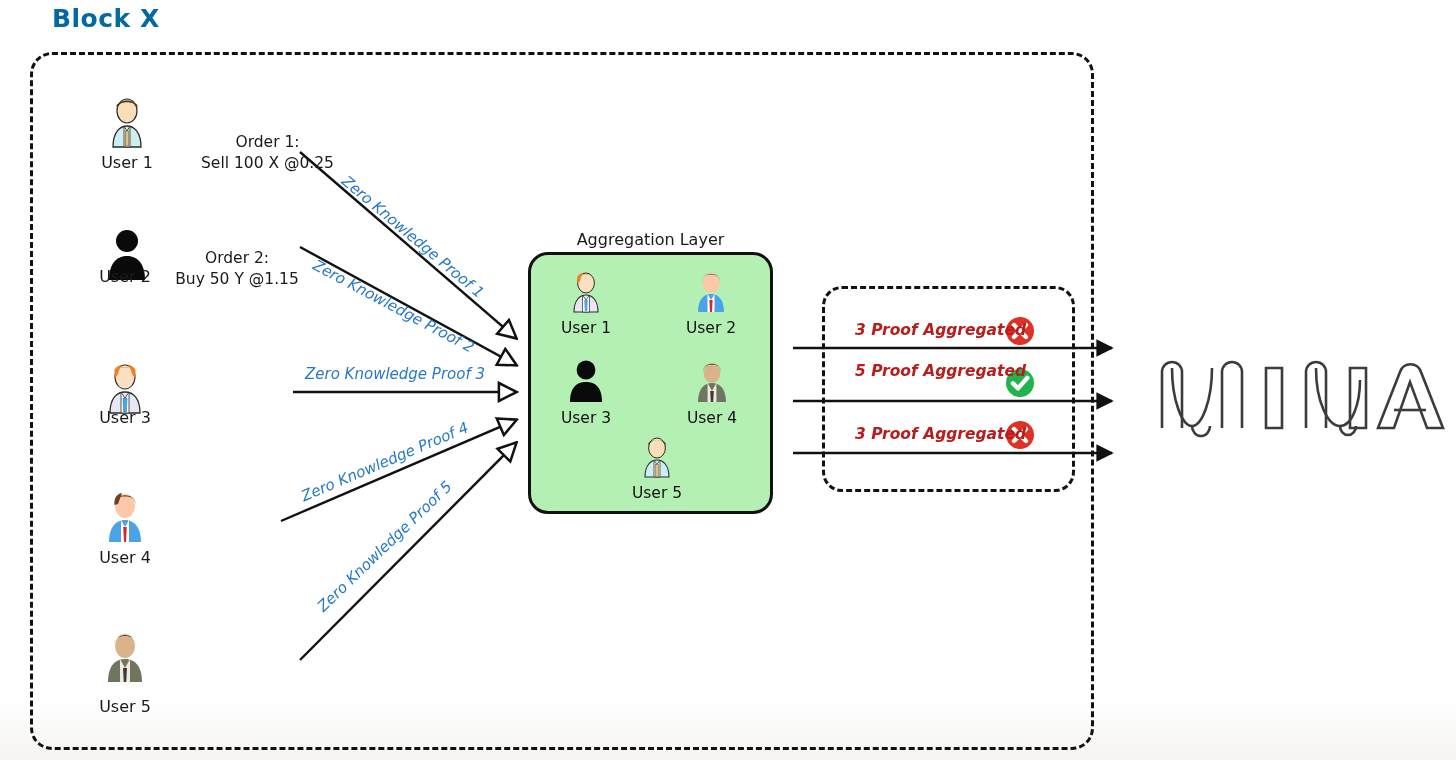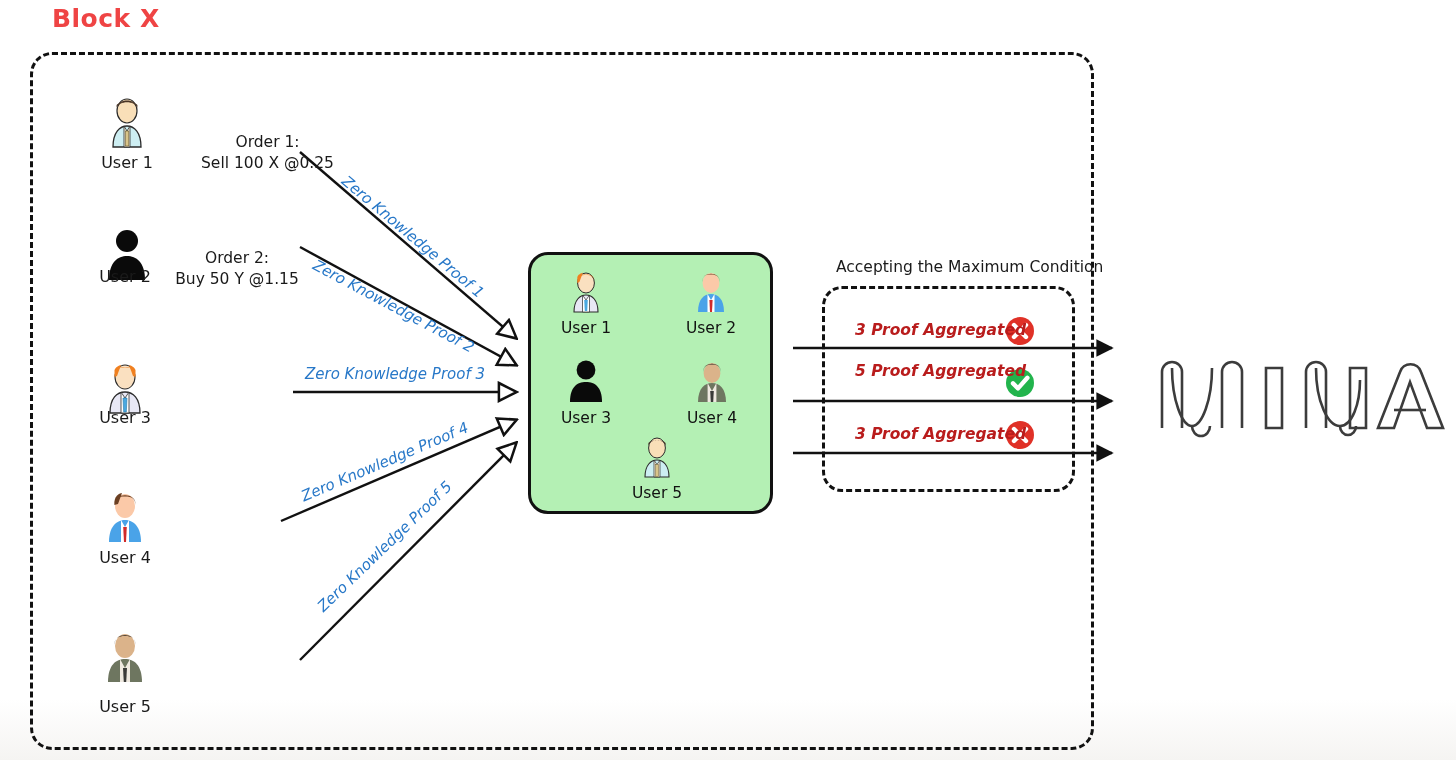--- a/index.html
+++ b/index.html
@@ -27,21 +27,21 @@
     pointer-events: none;
   }
 
   
   .block-title {
     position: absolute;
     left: 52px;
     top: 4px;
     font-size: 25px;
     font-weight: bold;
-    color: #ef4444;
+    color: #0369a1;
     letter-spacing: 0.5px;
     font-family: "DejaVu Sans", sans-serif;
   }
   .user-label {
     position: absolute;
     font-size: 16px;
     color: #1a1a1a;
     text-align: center;
     white-space: nowrap;
   }
@@ -126,22 +126,22 @@
 </head>
 <body>
 
 <div class="canvas">
 
   <div class="block-title">Block X</div>
 
   <div class="block-box"></div>
 
   <div class="agg-box"></div>
-
-  <div class="cond-title" style="left:836px; top:258px;">Accepting the Maximum Condition</div>
+  <div class="agg-title" style="left:528px; top:230px; width:245px;">Aggregation Layer</div>
+
   <div class="cond-box"></div>
 
   <svg id="svg-layer" viewBox="0 0 1456 760" xmlns="http://www.w3.org/2000/svg">
     <defs>
 
       <marker id="arrow-hollow" viewBox="0 0 12 12" refX="10.5" refY="6" markerWidth="9" markerHeight="9" orient="auto-start-reverse">
         <path d="M1,1 L11,6 L1,11 z" fill="#ffffff" stroke="#111" stroke-width="1.4"></path>
       </marker>
 
       <marker id="arrow-solid" viewBox="0 0 12 12" refX="10" refY="6" markerWidth="8" markerHeight="8" orient="auto-start-reverse">

